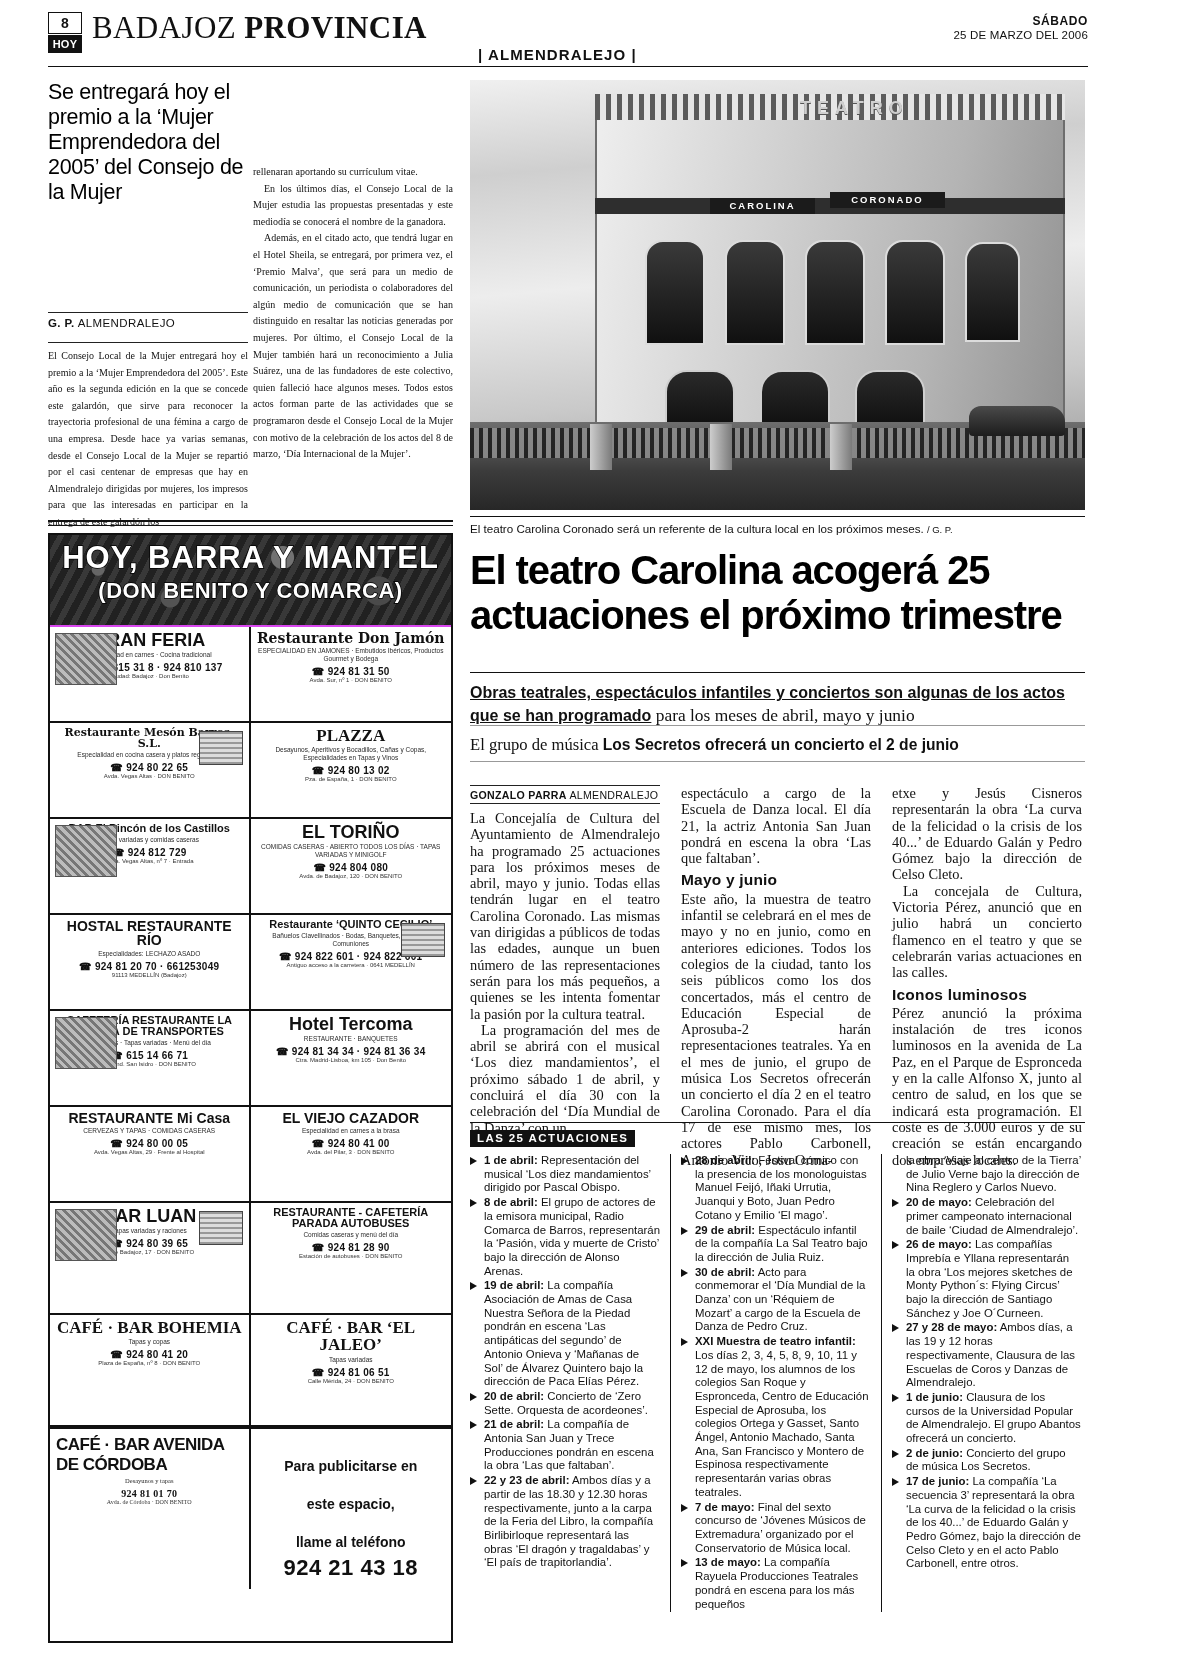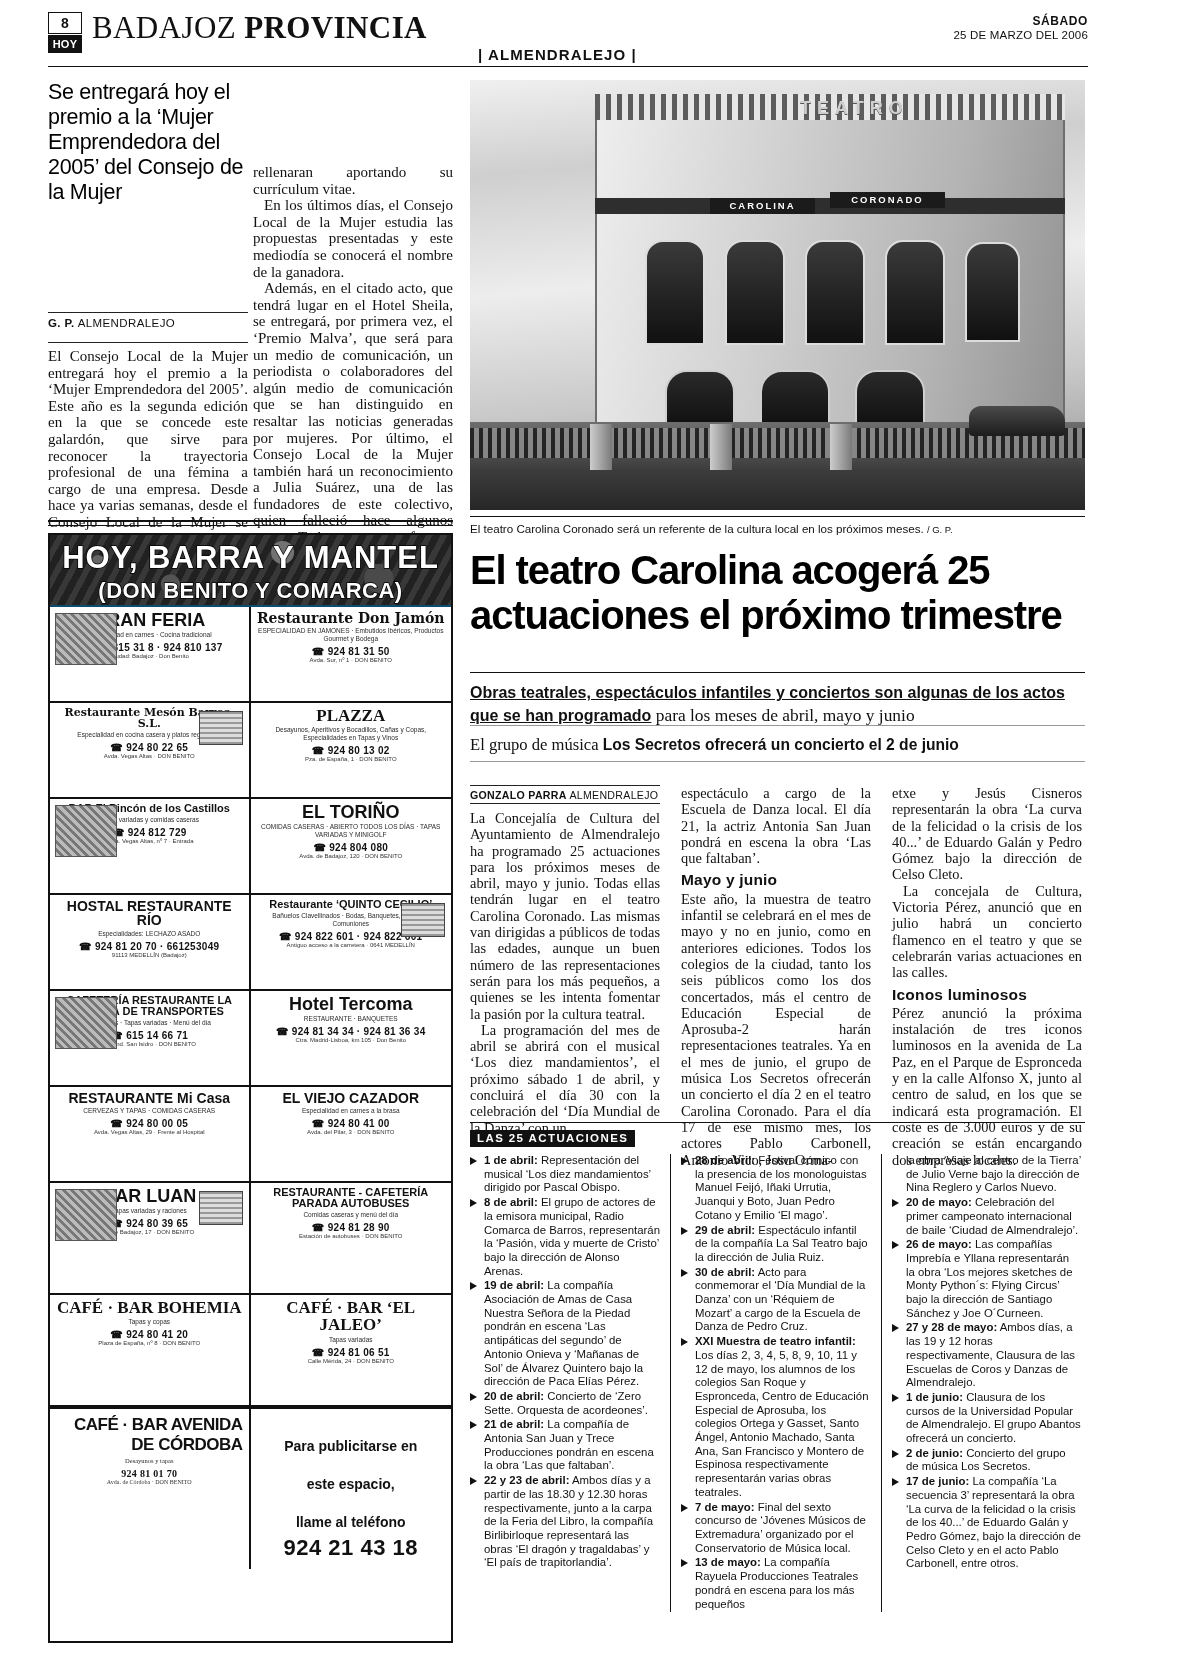--- a/index.html
+++ b/index.html
@@ -57,39 +57,39 @@
   }
   .la-byline-wrap { position:absolute; left:0; top:232px; width:200px; }
   .la-byline {
     border-top:1px solid #222; border-bottom:1px solid #222;
     padding:4px 0 13px; text-align:left;
     font-family:"Liberation Sans", sans-serif; font-size:11.5px; letter-spacing:.4px;
   }
   .la-byline b { font-weight:700; }
   .la-col {
     position:absolute; top:268px; width:200px;
-    font-size:15px; line-height:16.6px; text-align:justify;
+    font-size:10px; line-height:16.6px; text-align:justify;
     font-family:"Liberation Serif", serif;
   }
   .la-col p { margin:0; text-indent:11px; }
   .la-col p.first { text-indent:0; }
   .la-col-1 { left:0; }
   .la-col-2 { left:205px; top:84px; }
 
   .rule-left-mid { position:absolute; left:48px; top:520px; width:405px; border-top:2px solid #111; }
   .rule-left-mid2 { position:absolute; left:48px; top:525px; width:405px; border-top:1px solid #111; }
 
   
   .adblock {
     position:absolute; left:48px; top:533px; width:405px; height:1110px;
     border:2px solid #111; background:#fff; overflow:hidden;
   }
   .ad-banner {
-    position:relative; height:72px; background:#1c1c1c; overflow:hidden;
-    border-bottom:2px solid #0c4a6e;
+    position:relative; height:92px; background:#1c1c1c; overflow:hidden;
+    border-bottom:2px solid #d946ef;
   }
   .ad-banner::before {
     content:""; position:absolute; inset:0;
     background:
       radial-gradient(circle at 12% 38%, #6a6a6a 0 6px, transparent 7px),
       radial-gradient(circle at 30% 70%, #585858 0 9px, transparent 10px),
       radial-gradient(circle at 58% 25%, #777 0 11px, transparent 12px),
       radial-gradient(circle at 82% 62%, #4d4d4d 0 14px, transparent 15px),
       repeating-linear-gradient(118deg, #222 0 7px, #3a3a3a 7px 13px);
     opacity:.95;
@@ -118,21 +118,21 @@
   .ad-sub {
     text-align:center; font-size:6.5px; line-height:8px; color:#2a2a2a;
     margin-top:2px; filter:blur(.35px);
   }
   .ad-phone {
     text-align:center; font-size:10px; font-weight:700; margin-top:3px;
     letter-spacing:.3px;
   }
   .ad-addr { text-align:center; font-size:6px; line-height:7.5px; color:#333; filter:blur(.3px); }
   .ad-big {
-    text-align:right; font-weight:700; font-family:"Liberation Sans", sans-serif;
+    text-align:left; font-weight:700; font-family:"Liberation Sans", sans-serif;
     letter-spacing:-.5px;
   }
   .ad-logo-box {
     position:absolute; left:5px; top:6px; width:62px; height:52px;
     border:1px solid #555;
     background:repeating-linear-gradient(45deg,#bbb 0 3px,#777 3px 6px);
     filter:blur(.4px);
   }
   .ad-stamp {
     position:absolute; right:6px; top:8px; width:44px; height:34px;

